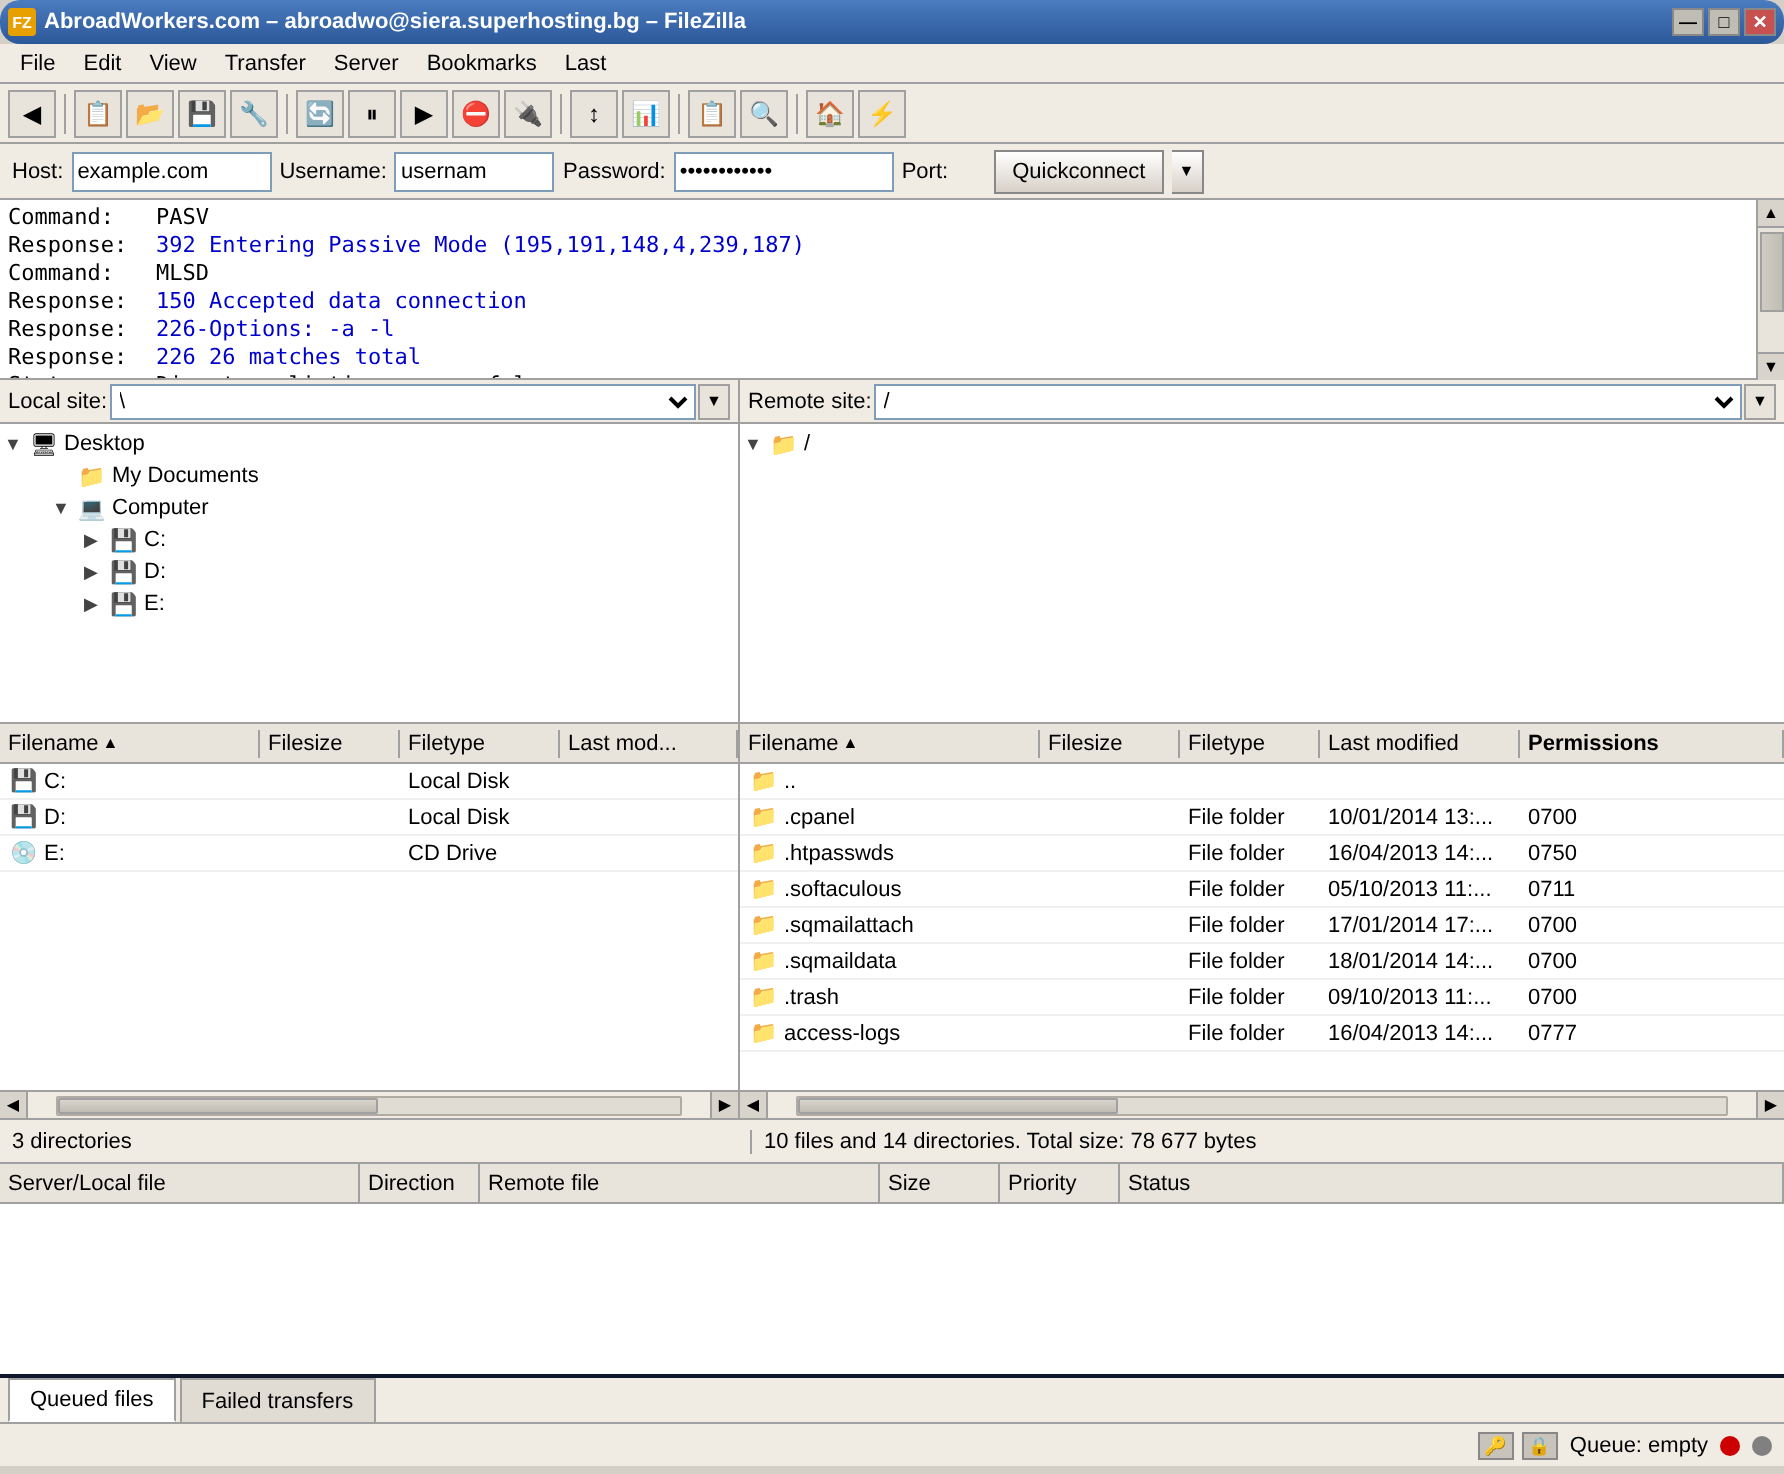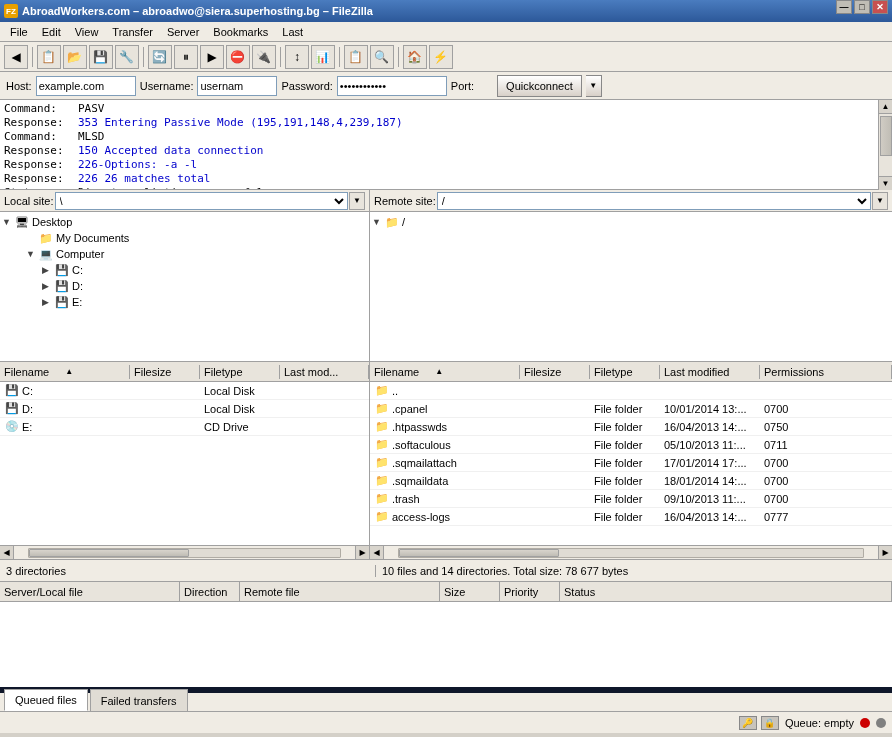--- a/index.html
+++ b/index.html
@@ -4,24 +4,26 @@
   <style>
     * { box-sizing: border-box; margin: 0; padding: 0; }
     body { font-family: 'Segoe UI', Tahoma, sans-serif; font-size: 11px; background: #d4d0c8; color: #000; width: 892px; height: 737px; overflow: hidden; }
 
     
     #titlebar {
       background: linear-gradient(to bottom, #4a7cbf, #2c5899);
       color: white;
       height: 22px;
       display: flex;
+      align-items: center;
       justify-content: space-between;
       padding: 0 4px;
       font-size: 11px;
       font-weight: bold;
+      border-radius: 10px;
     }
     #titlebar-left { display: flex; align-items: center; gap: 4px; }
     #titlebar-icon { width: 14px; height: 14px; background: #e8a000; border-radius: 2px; display: flex; align-items: center; justify-content: center; font-size: 8px; color: white; }
     #titlebar-controls { display: flex; gap: 2px; }
     .title-btn { width: 16px; height: 14px; background: #c0bdb5; border: 1px solid #888; font-size: 9px; display: flex; align-items: center; justify-content: center; cursor: pointer; color: #000; }
     .title-btn.close { background: #c75050; color: white; }
 
     
     #menubar {
       background: #f0ece4;
@@ -159,21 +161,21 @@
       height: 20px;
       align-items: center;
     }
     .col-header {
       padding: 1px 4px;
       border-right: 1px solid #a0a0a0;
       font-size: 11px;
       cursor: pointer;
       display: flex;
       align-items: center;
-      gap: 16px;
+      gap: 2px;
       white-space: nowrap;
       overflow: hidden;
     }
 
     
     .left-col-filename { width: 130px; }
 
     
     .file-list {
       background: white;
@@ -246,21 +248,21 @@
       font-size: 11px;
       border-right: 1px solid #a0a0a0;
       height: 100%;
       display: flex;
       align-items: center;
     }
 
     
     #bottom-tabs {
       background: #f0ece4;
-      border-top: 6px solid #0f172a;
+      border-top: 2px solid #0f172a;
       height: 24px;
       display: flex;
       align-items: flex-end;
       padding: 0 4px;
     }
     .bottom-tab {
       height: 22px;
       padding: 0 10px;
       background: #e0dcd4;
       border: 1px solid #a0a0a0;
@@ -372,21 +374,21 @@
 </div>
 
 <div style="position:relative; display:flex;">
   <div id="logpanel" style="flex:1;">
     <div class="log-line">
       <span class="log-label">Command:</span>
       <span class="log-text-normal">PASV</span>
     </div>
     <div class="log-line">
       <span class="log-label">Response:</span>
-      <span class="log-text-success">353 Entering Passive Mode (195,191,148,4,239,187)</span>
+      <span class="log-text-success">392 Entering Passive Mode (195,191,148,4,239,187)</span>
     </div>
     <div class="log-line">
       <span class="log-label">Command:</span>
       <span class="log-text-normal">MLSD</span>
     </div>
     <div class="log-line">
       <span class="log-label">Response:</span>
       <span class="log-text-success">150 Accepted data connection</span>
     </div>
     <div class="log-line">
@@ -533,21 +535,21 @@
       </div>
       <div class="col-header" style="width:70px;">
         <span>Filesize</span>
       </div>
       <div class="col-header" style="width:70px;">
         <span>Filetype</span>
       </div>
       <div class="col-header" style="width:100px;">
         <span>Last modified</span>
       </div>
-      <div class="col-header" style="flex:1;">
+      <div class="col-header" style="flex:1;font-weight:bold;">
         <span>Permissions</span>
       </div>
     </div>
 
     <div class="file-list" style="flex:1;">
       <div class="file-row">
         <div class="file-cell" style="width:150px; display:flex; align-items:center;">
           <span class="file-icon">📁</span>
           <span>..</span>
         </div>

